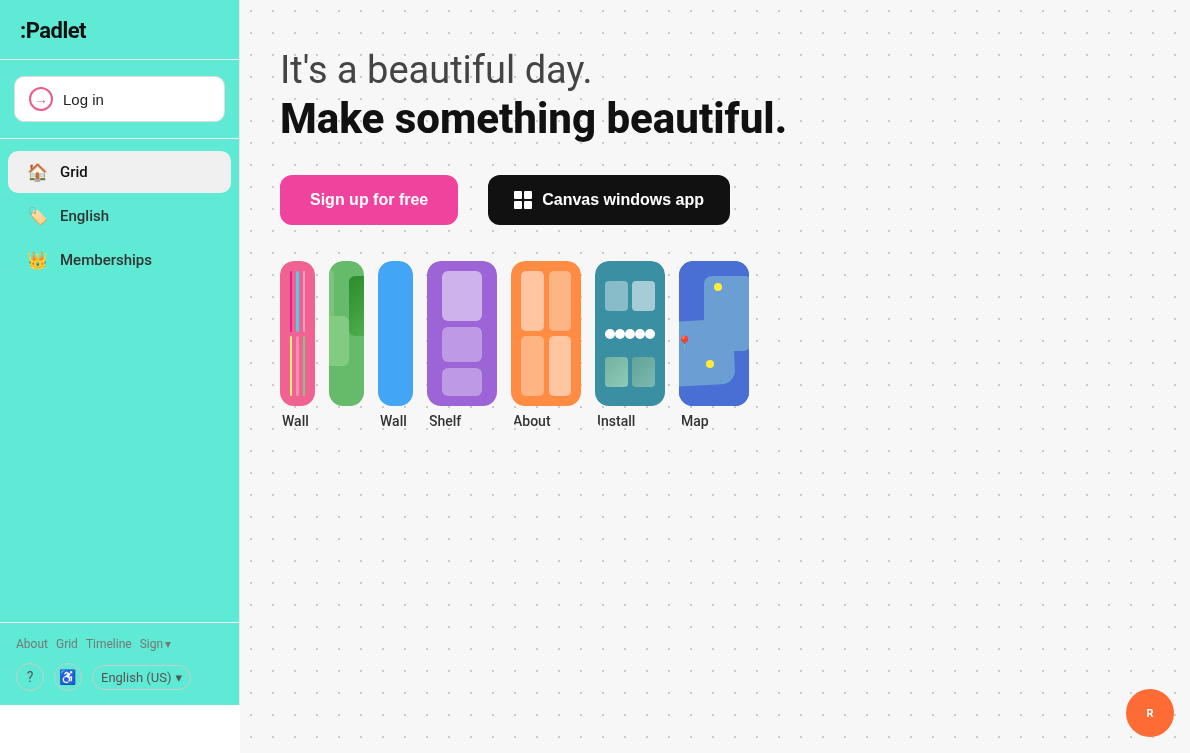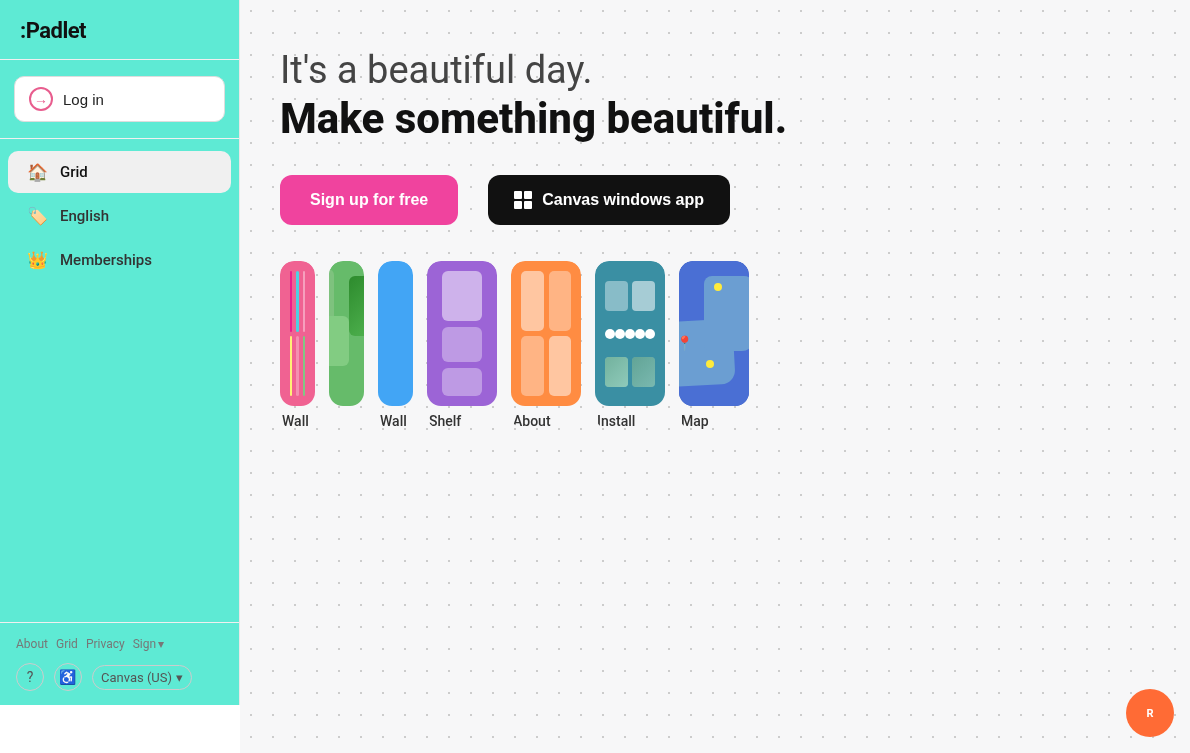--- a/index.html
+++ b/index.html
@@ -397,31 +397,31 @@
     <div class="nav-item">
       <span class="nav-icon">👑</span>
       <span>Memberships</span>
     </div>
   </nav>
 
   <div class="sidebar-footer">
     <div class="footer-links">
       <span>About</span>
       <span>Grid</span>
-      <span>Privacy</span>
+      <span>Timeline</span>
       <span class="more-btn">
         <span>Sign</span>
         <span>▾</span>
       </span>
     </div>
     <div class="footer-bottom">
       <div class="footer-icon-btn">?</div>
       <div class="footer-icon-btn">♿</div>
       <div class="lang-selector">
-        <span>Canvas (US)</span>
+        <span>English (US)</span>
         <span>▾</span>
       </div>
     </div>
   </div>
 </aside>
 
 <main class="main">
   <p class="hero-title">It's a beautiful day.</p>
   <p class="hero-subtitle">Make something beautiful.</p>
 

